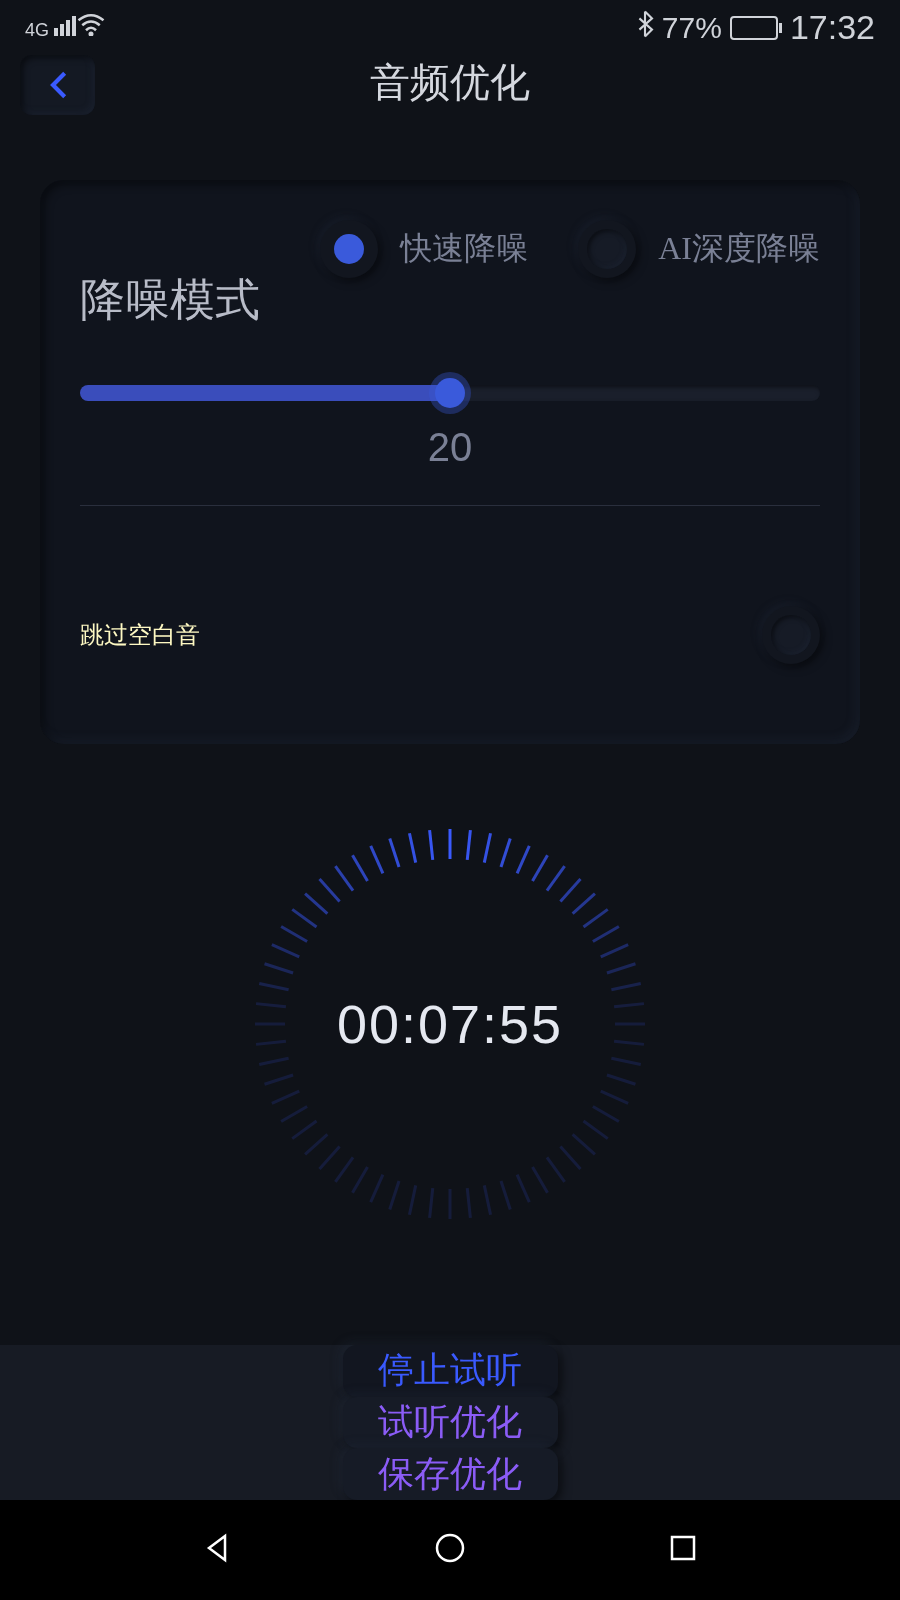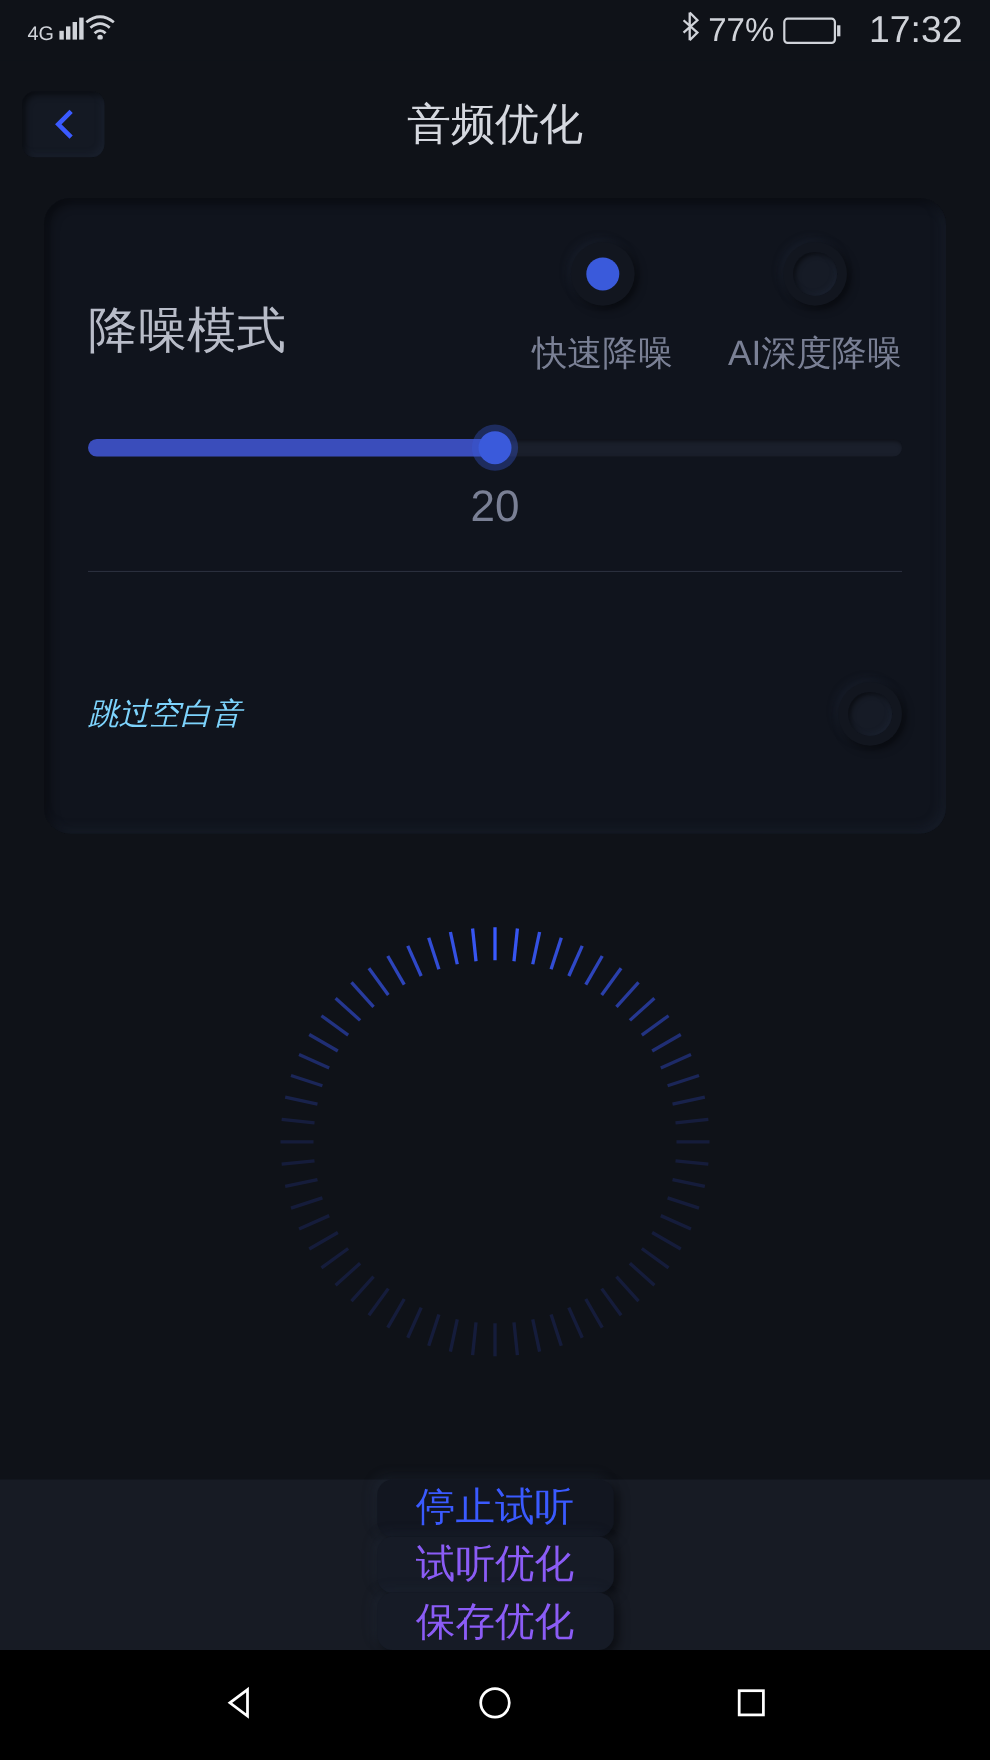--- a/index.html
+++ b/index.html
@@ -85,21 +85,21 @@
     .battery-tip {
       width: 3px;
       height: 10px;
       background: #d0d3d9;
       margin-left: 1px;
     }
     
     .app-header {
       height: 115px;
       display: flex;
-      align-items: center;
+      align-items: flex-start;
       padding: 0 20px;
       position: relative;
     }
     
     .back-button {
       width: 75px;
       height: 60px;
       background: #141923;
       border-radius: 12px;
       display: flex;
@@ -142,23 +142,24 @@
       padding-top: 50px;
     }
     
     .radio-group {
       display: flex;
       gap: 50px;
     }
     
     .radio-option {
       display: flex;
-      flex-direction: column;
+      flex-direction: row;
       align-items: center;
       gap: 22px;
+      font-family: Liberation Serif, serif;
     }
     
     .radio-circle {
       width: 58px;
       height: 58px;
       border-radius: 50%;
       background: #12161f;
       box-shadow: 3px 3px 8px rgba(0,0,0,0.5), -3px -3px 8px rgba(40,50,70,0.3);
       display: flex;
       align-items: center;
@@ -235,23 +236,22 @@
     }
     
     .row-skip {
       display: flex;
       align-items: center;
       justify-content: space-between;
       margin-top: 100px;
     }
     
     .row-skip-label {
-      font-size: 28px;
-      color: #7dd3fc;
-      font-style: italic;
+      font-size: 24px;
+      color: #fef9c3;
     }
     
     .toggle-circle {
       width: 58px;
       height: 58px;
       border-radius: 50%;
       background: #12161f;
       box-shadow: 3px 3px 8px rgba(0,0,0,0.5), -3px -3px 8px rgba(40,50,70,0.3);
       display: flex;
       align-items: center;
@@ -375,21 +375,21 @@
     <span>
       <svg width="18" height="28" viewBox="0 0 12 20" fill="none" stroke="#d0d3d9" stroke-width="1.5">
         <path d="M6 1 L6 19 M6 1 L11 6 L2 14 M6 19 L11 14 L2 6"></path>
       </svg>
     </span>
     <span>77%</span>
     <span class="battery-icon">
       <span class="battery-body"><span class="battery-fill"></span></span>
       <span class="battery-tip"></span>
     </span>
-    <span style="margin-left:18px;font-size:34px">17:32</span>
+    <span style="margin-left:0;font-size:34px">17:32</span>
   </div>
 </div>
 
 <div class="app-header">
   <div class="back-button">
     <svg viewBox="0 0 12 18" fill="none" stroke="#3a5aff" stroke-width="2.5">
       <path d="M10 2 L3 9 L10 16"></path>
     </svg>
   </div>
   <div class="page-title">音频优化</div>
@@ -485,20 +485,21 @@
           <line x1="87.38110379623001" y1="99.59344995078834" x2="65.0867590319082" y2="79.51953176002257" stroke="#3a5aff" stroke-width="3" opacity="0.52"></line>
           <line x1="99.5934499507883" y1="87.38110379623004" x2="79.51953176002255" y2="65.08675903190823" stroke="#3a5aff" stroke-width="3" opacity="0.58"></line>
           <line x1="113.01543337174192" y1="76.51219592813368" x2="95.38187580296771" y2="52.241686096885275" stroke="#3a5aff" stroke-width="3" opacity="0.64"></line>
           <line x1="127.49999999999993" y1="67.10580837556768" x2="112.49999999999991" y2="41.125046262034516" stroke="#3a5aff" stroke-width="3" opacity="0.70"></line>
           <line x1="142.88845389249298" y1="59.26499948897083" x2="130.68635460021898" y2="31.858635759692817" stroke="#3a5aff" stroke-width="3" opacity="0.76"></line>
           <line x1="159.01219592813365" y1="53.07567481129968" x2="149.74168609688522" y2="24.543979322445068" stroke="#3a5aff" stroke-width="3" opacity="0.82"></line>
           <line x1="175.69457101506964" y1="48.605645878922076" x2="169.45722029053684" y2="19.261217856907905" stroke="#3a5aff" stroke-width="3" opacity="0.88"></line>
           <line x1="192.75280356083704" y1="45.903887264234896" x2="189.61694966280743" y2="16.068230403186703" stroke="#3a5aff" stroke-width="3" opacity="0.94"></line>
         </g>
     </svg>
+    <div class="timer-text">00:07:55</div>
   </div>
 </div>
 
 <div class="bottom-bar">
   <div class="action-button primary">停止试听</div>
   <div class="action-button secondary">试听优化</div>
   <div class="action-button secondary">保存优化</div>
 </div>
 
 <div class="nav-bar">

